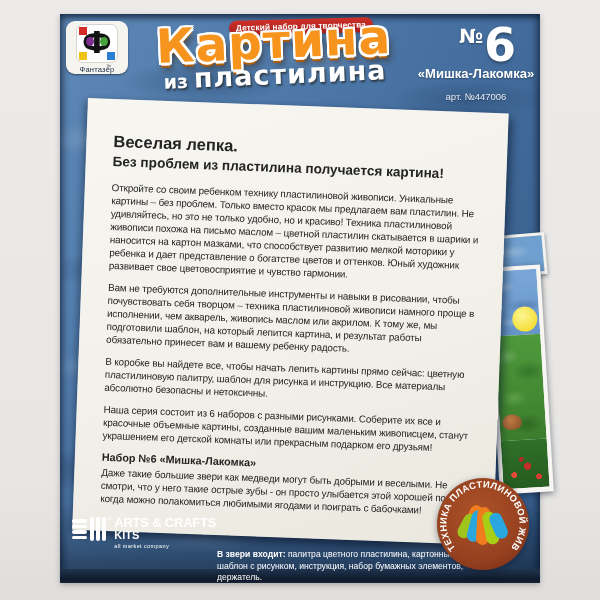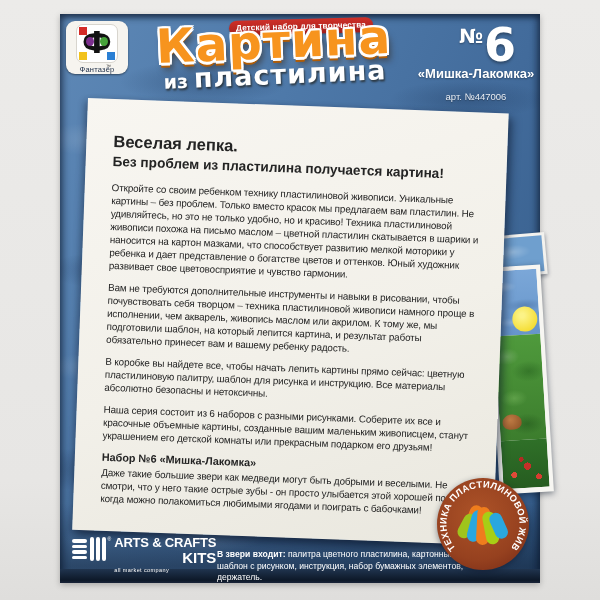--- a/index.html
+++ b/index.html
@@ -154,29 +154,29 @@
   .paper-h1 { font-size:16.5px; font-weight:bold; margin:0 0 3px; }
   .paper-h2 { font-size:13.6px; font-weight:bold; margin:0 0 12px; }
   .paper-p  { font-size:9.9px; line-height:13px; letter-spacing:-0.15px; margin:0 0 9px; }
   .paper-h3 { font-size:10.8px; font-weight:bold; margin:2px 0 3px; }
 
   
   .badge { position:absolute; left:436px; top:477px; width:94px; height:94px; z-index:4;
     filter:drop-shadow(0 2px 3px rgba(8,18,38,.45)); }
 
   
-  .footer-logo { position:absolute; left:72px; top:536px; z-index:3; display:flex; align-items:flex-start; color:#fff; }
+  .footer-logo { position:absolute; left:72px; top:516px; z-index:3; display:flex; align-items:flex-start; color:#fff; }
   .hbars { display:flex; flex-direction:column; gap:2px; margin-top:3px; }
   .hbars span { display:block; width:15px; height:3.5px; background:#fff; border-radius:2px; }
   .vbars { display:flex; gap:2.5px; margin-left:3px; margin-top:1px; }
   .vbars span { display:block; width:3.5px; height:24px; background:#fff; border-radius:2px; }
   .logo-reg { font-size:5px; margin:0 1px 0 2px; }
   .logo-text { margin-left:2px; line-height:1; }
   .logo-line1 { font-size:13px; font-weight:bold; letter-spacing:-.2px; }
-  .logo-line2 { font-size:15px; font-weight:bold; margin-top:1px;text-align:right; }
+  .logo-line2 { font-size:11px; font-weight:bold; margin-top:1px; }
   .logo-sub   { font-size:5.5px; margin-top:3px; letter-spacing:.4px; }
   .footer-includes {
     position:absolute; left:217px; top:549px; width:252px; z-index:3;
     color:#fff; font-size:8.6px; line-height:11.5px;
   }
   .footer-includes .lbl { font-weight:bold; }
 </style>
 </head>
 <body>
 

